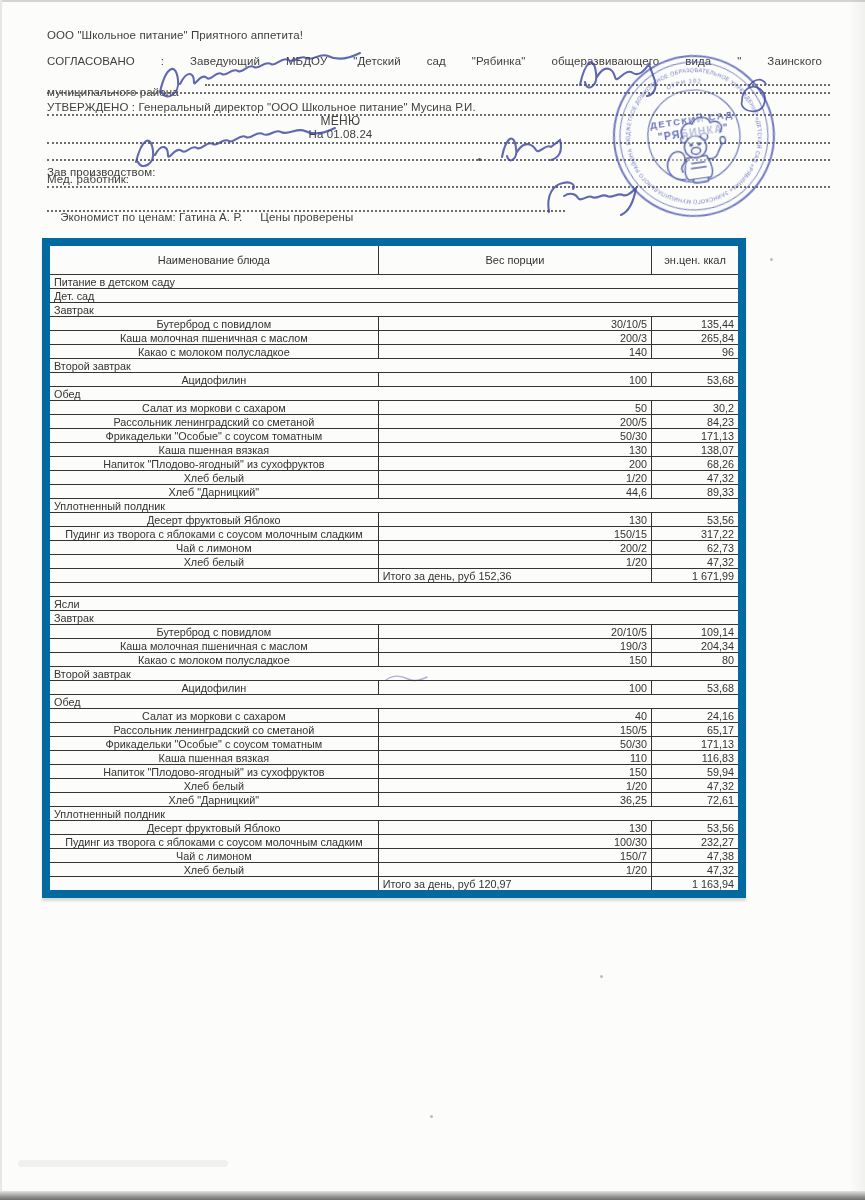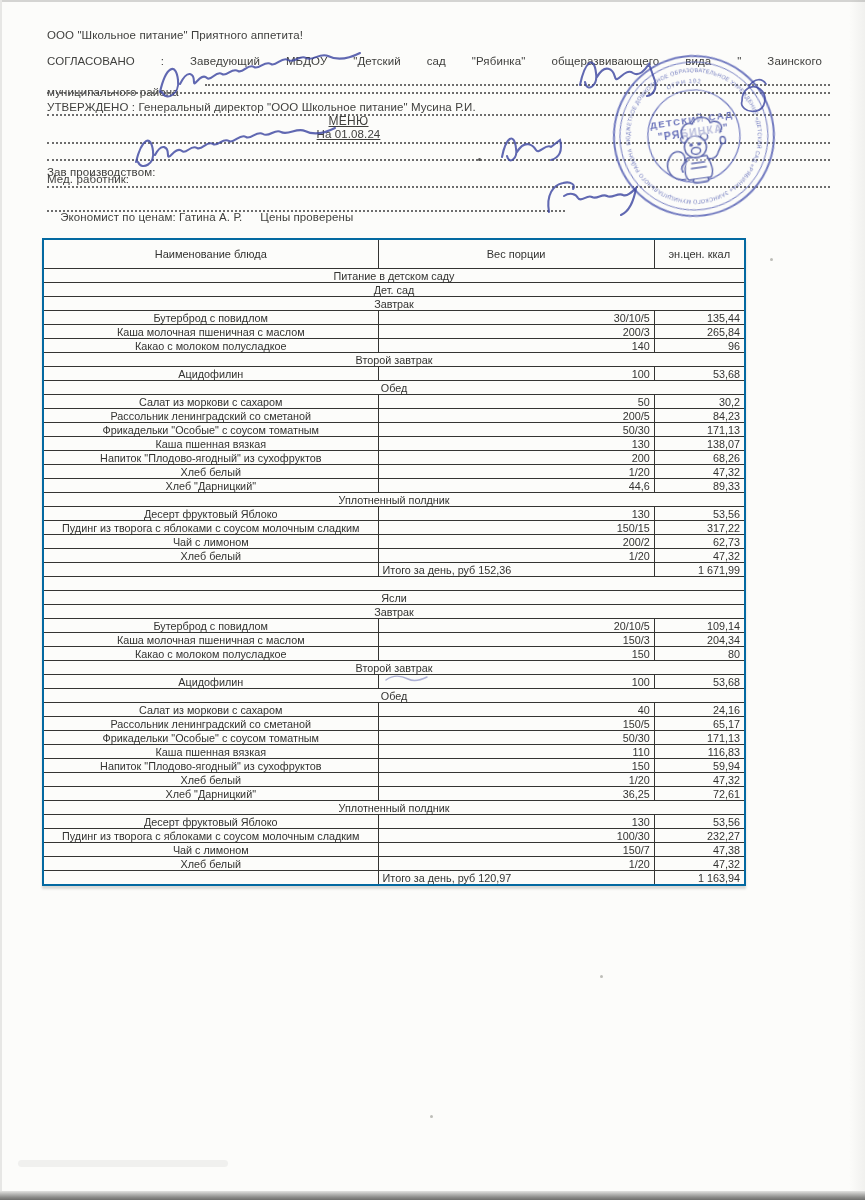--- a/index.html
+++ b/index.html
@@ -6,27 +6,27 @@
   .page{position:relative;width:865px;height:1200px;background:#fcfcfa;overflow:hidden;
         font-family:"Liberation Sans","DejaVu Sans",sans-serif;color:#3f3f3d;}
   .abs{position:absolute;}
   .t{font-size:11.5px;line-height:13px;letter-spacing:.1px;white-space:pre;}
   .just{white-space:normal;text-align:justify;text-align-last:justify;}
   .dotted{height:0;border-bottom:2px dotted #555;opacity:.85;}
   .center-block{text-align:center;}
   .menu-title{font-size:12px;letter-spacing:.3px;}
   
   table.menu{position:absolute;left:42px;top:238px;width:704px;border-collapse:collapse;
-             border:2px solid #0369a1;box-shadow:0 3px 2px rgba(60,60,55,.18);}
+             border:8px solid #0369a1;box-shadow:0 3px 2px rgba(60,60,55,.18);}
   table.menu th,table.menu td{border:1px solid #343432;font-size:10.8px;line-height:12px;
              padding:0 4px;height:13px;color:#333331;font-weight:normal;overflow:hidden;}
   table.menu th{height:28px;text-align:center;font-size:11px;vertical-align:middle;}
   td.dish{text-align:center;}
   td.portion,td.kcal{text-align:right;}
-  td.section{text-align:center;}
+  td.section{}
   td.spacer{height:3px;padding:0;}
   td.total-label{}
   .faded{color:#b2b2a6;}
   
   .edge-top{left:0;top:0;width:865px;height:2px;background:#d4d4d2;}
   .edge-left{left:0;top:0;width:2px;height:1200px;background:#e7e7e5;}
   .edge-right{right:0;top:0;width:16px;height:1200px;
               background:linear-gradient(to right,rgba(0,0,0,0),rgba(90,90,85,.07));}
   .edge-bottom{left:0;bottom:0;width:865px;height:9px;
                background:linear-gradient(#e2e2e0,#8b8b89 70%,#6f6f6d);}
@@ -46,21 +46,21 @@
   <div class="abs t" style="left:47px;top:29px;">ООО "Школьное питание" Приятного аппетита!</div>
 
   <div class="abs t just" style="left:47px;top:55px;width:775px;">СОГЛАСОВАНО : Заведующий МБДОУ "Детский сад "Рябинка" общеразвивающего вида " Заинского</div>
   <div class="abs t" style="left:47px;top:86px;">муниципального района</div>
   <div class="abs dotted" style="left:205px;top:84px;width:625px;"></div>
   <div class="abs dotted" style="left:47px;top:92px;width:783px;"></div>
 
   <div class="abs t" style="left:47px;top:101px;">УТВЕРЖДЕНО : Генеральный директор "ООО Школьное питание" Мусина Р.И.</div>
   <div class="abs dotted" style="left:47px;top:114px;width:783px;"></div>
 
-  <div class="abs center-block" style="left:47px;top:115px;width:603px;text-decoration:underline;">
+  <div class="abs center-block" style="left:39px;top:115px;width:603px;">
     <div class="t menu-title">МЕНЮ</div>
     <div class="t">На 01.08.24</div>
   </div>
   <div class="abs dotted" style="left:47px;top:142px;width:783px;"></div>
 
   <div class="abs t" style="left:47px;top:147px;margin-top:19px;">Зав производством:</div>
   <div class="abs dotted" style="left:47px;top:159px;width:783px;"></div>
 
   <div class="abs t" style="left:47px;top:173px;">Мед. работник:</div>
   <div class="abs dotted" style="left:47px;top:186px;width:783px;"></div>
@@ -239,21 +239,21 @@
         <tr>
           <td class="section" colspan="3">Завтрак</td>
         </tr>
         <tr>
           <td class="dish">Бутерброд с повидлом</td>
           <td class="portion">20/10/5</td>
           <td class="kcal">109,14</td>
         </tr>
         <tr>
           <td class="dish">Каша молочная пшеничная с маслом</td>
-          <td class="portion">150/3</td>
+          <td class="portion">190/3</td>
           <td class="kcal">204,34</td>
         </tr>
         <tr>
           <td class="dish">Какао с молоком полусладкое</td>
           <td class="portion">150</td>
           <td class="kcal">80</td>
         </tr>
         <tr>
           <td class="section" colspan="3">Второй завтрак</td>
         </tr>

